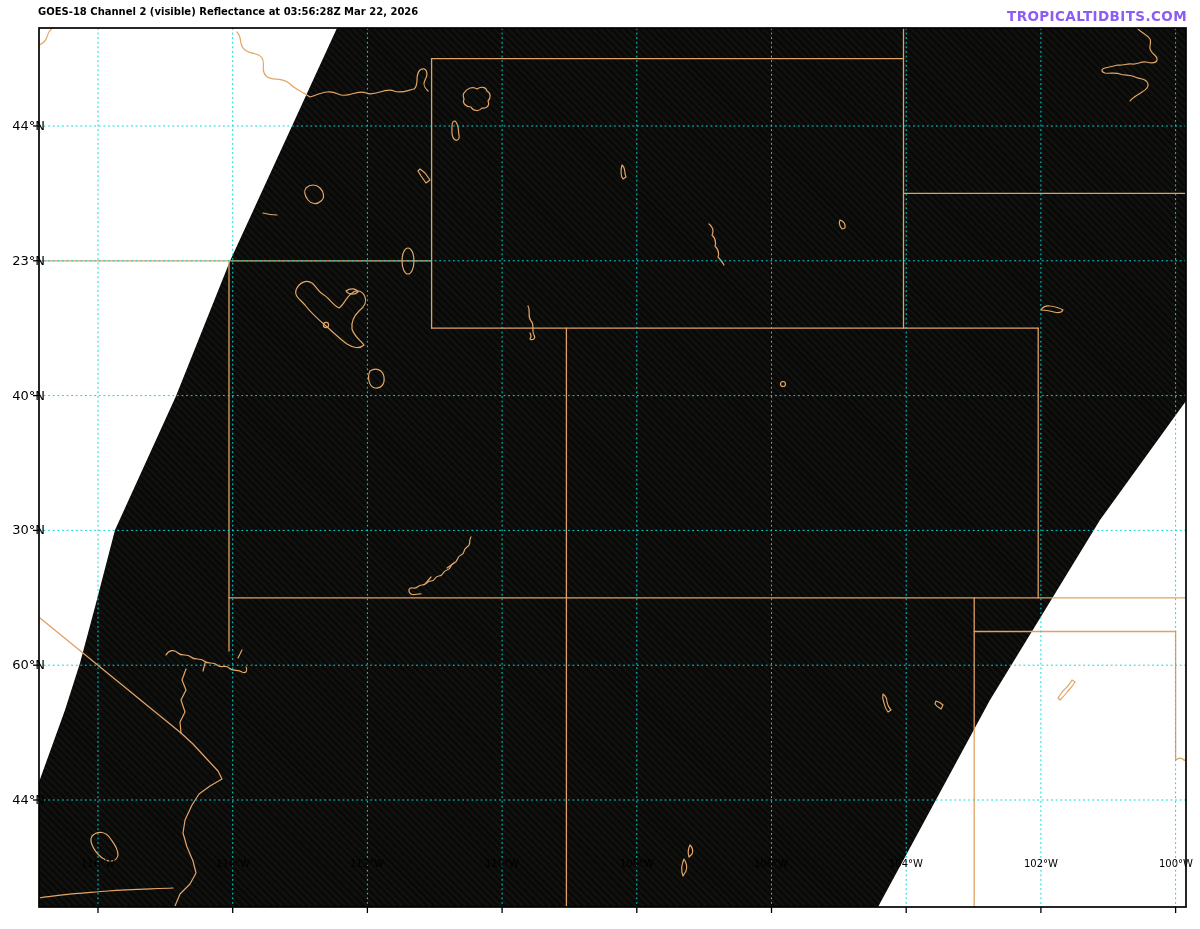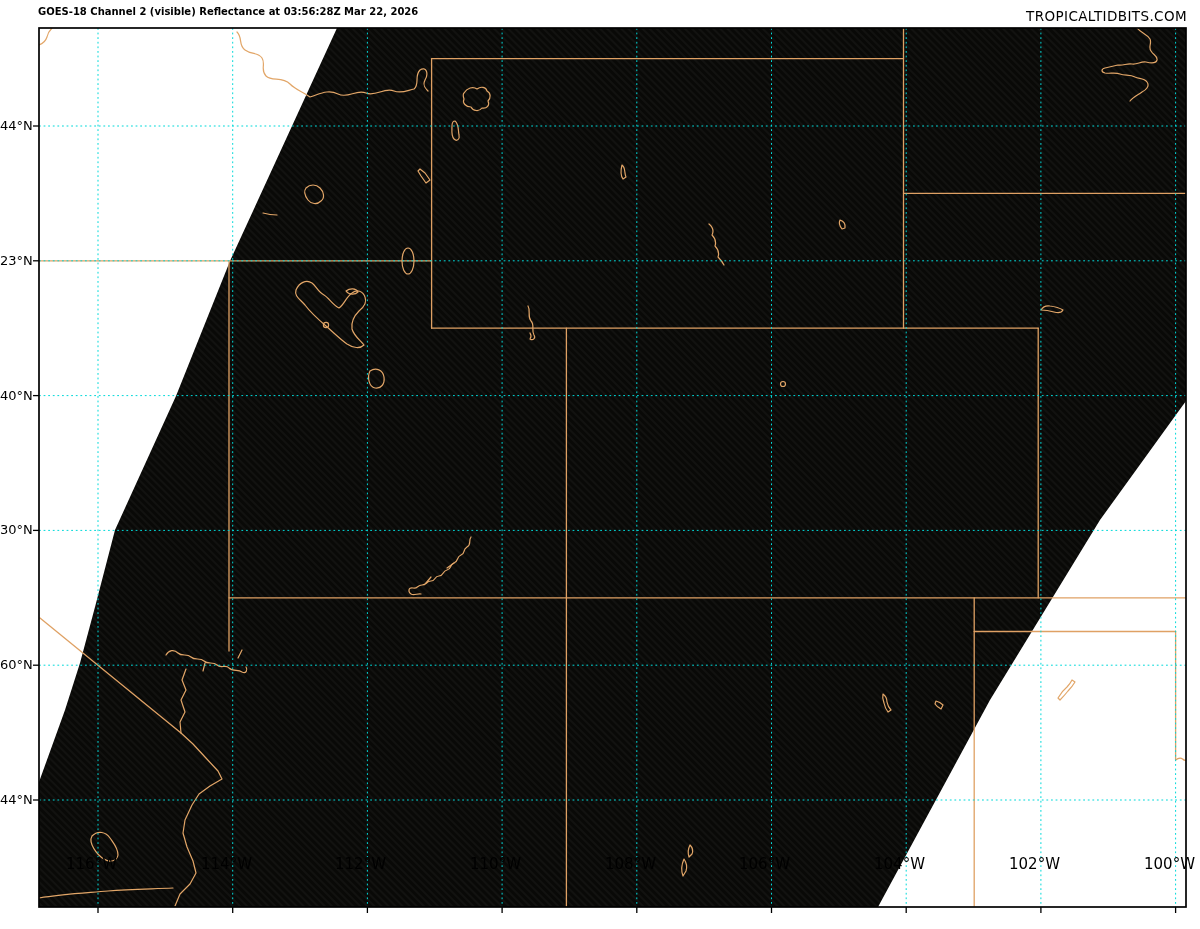--- a/index.html
+++ b/index.html
@@ -1,21 +1,21 @@
 <!DOCTYPE html>
 <html><head>
 <meta charset="utf-8">
 <style>
   html,body{margin:0;padding:0;background:#ffffff;}
   #stage{position:relative;width:1200px;height:929px;background:#ffffff;overflow:hidden;
          font-family:"DejaVu Sans","Liberation Sans",sans-serif;}
   #map-title{position:absolute;left:38px;top:6px;font-size:10px;font-weight:bold;color:#000;white-space:nowrap;}
-  #site-watermark{position:absolute;right:13px;top:8px;font-size:13.5px;font-weight:normal;color:#000000;letter-spacing:.4px;}
-  .lat-lbl{position:absolute;left:0;width:45px;font-size:13px;color:#000;line-height:14px;}
-  .lon-lbl{position:absolute;width:64px;margin-left:-32px;text-align:left;font-size:15px;color:#000;line-height:14px;top:857px;}
+  #site-watermark{position:absolute;right:13px;top:8px;font-size:13.5px;font-weight:bold;color:#8b5cf6;letter-spacing:.4px;}
+  .lat-lbl{position:absolute;left:0;width:45px;text-align:right;font-size:13px;color:#000;line-height:14px;}
+  .lon-lbl{position:absolute;width:64px;margin-left:-32px;text-align:center;font-size:10px;color:#000;line-height:14px;top:857px;}
   svg{position:absolute;left:0;top:0;}
   .border-line{stroke:#dfa164;stroke-width:1.3;fill:none;stroke-linecap:round;stroke-linejoin:round;}
   .water{stroke:#e2a668;stroke-width:1.2;fill:none;stroke-linecap:round;stroke-linejoin:round;}
   .grid{stroke:#00d9d9;stroke-width:1;stroke-dasharray:1.8 2.8;fill:none;}
   .frame{stroke:#000;stroke-width:1.7;fill:none;}
   .tick{stroke:#000;stroke-width:1.3;}
 </style>
 </head>
 <body>
 

